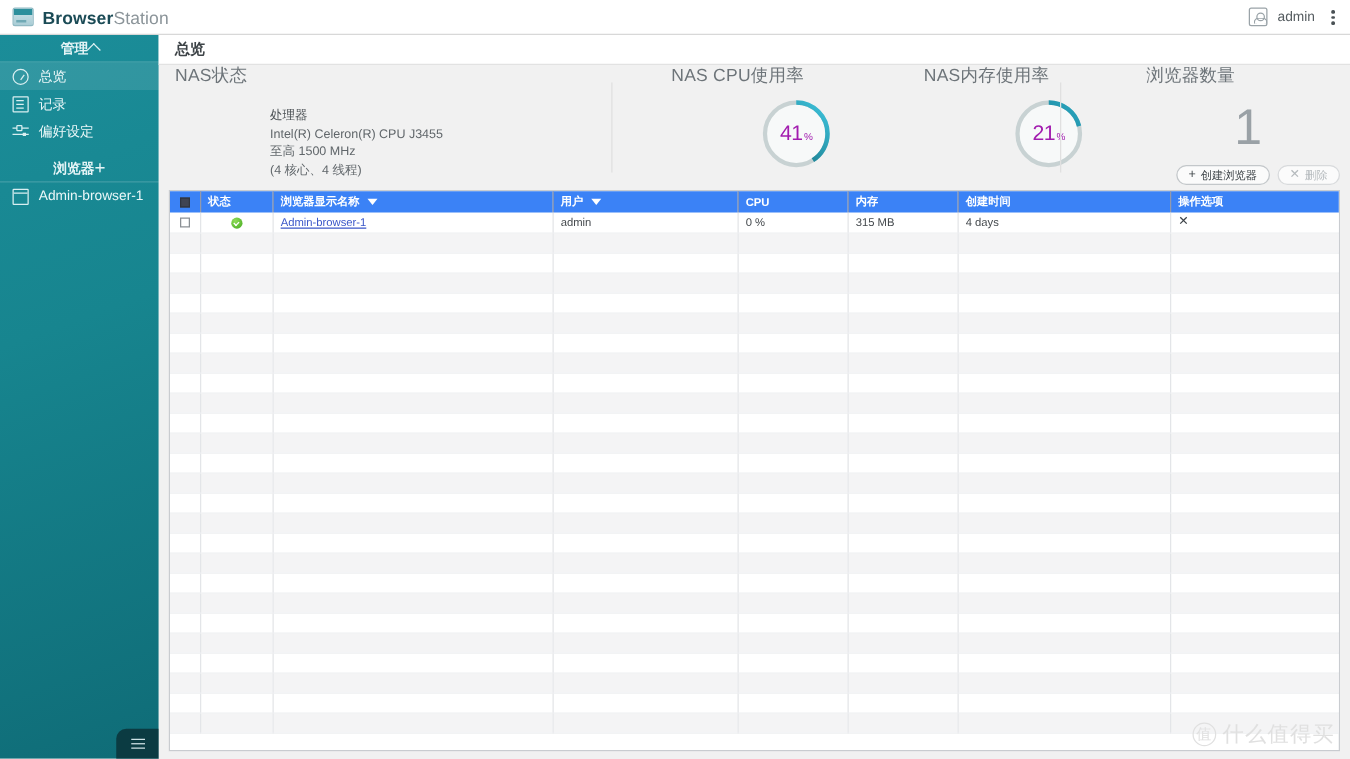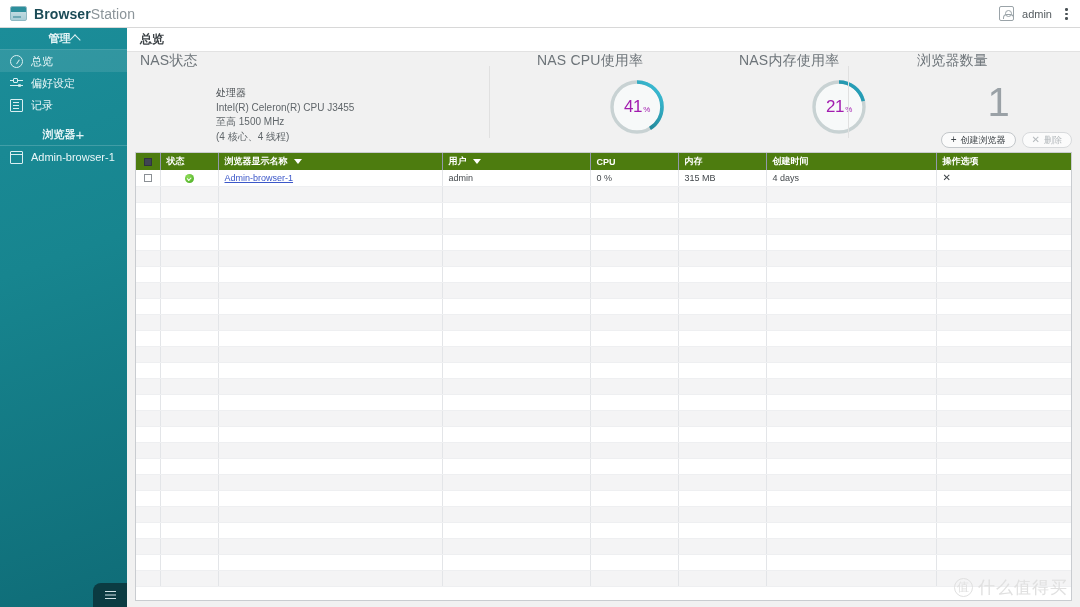--- a/index.html
+++ b/index.html
@@ -210,21 +210,21 @@
   .btn.disabled { color: #b5babd; border-color: #d8dadc; }
   .btn .g { font-size: 10px; line-height: 1; }
 
   
   .table-wrap {
     position: absolute; top: 124px; left: 8px; width: 937px; bottom: 6px;
     background: #fff; border: 1px solid #c9ccd0;
   }
   table { width: 100%; border-collapse: collapse; table-layout: fixed; }
   thead th {
-    height: 17px; background: #4d7c0f; color: #ffffff; font-size: 9px; font-weight: bold;
+    height: 17px; background: #3b82f6; color: #ffffff; font-size: 9px; font-weight: bold;
     text-align: left; padding: 0 6px; border-right: 1px solid #9299ac;
     white-space: nowrap;
   }
   thead th:last-child { border-right: none; }
   .th-check { width: 24px; text-align: center !important; padding: 0 !important; }
   .chk-head {
     display: inline-block; width: 8px; height: 8px; background: #3f4453; border: 1px solid #2f3440;
     vertical-align: middle;
   }
   .funnel {
@@ -294,26 +294,26 @@
   <div class="side-group-head">
     <span>管理</span>
     <span class="chev"></span>
   </div>
 
   <div class="side-item active">
     <span class="side-ico ico-gauge"></span>
     <span>总览</span>
   </div>
   <div class="side-item">
+    <span class="side-ico ico-doc"></span>
+    <span>记录</span>
+  </div>
+  <div class="side-item">
     <span class="side-ico ico-slider"></span>
     <span>偏好设定</span>
-  </div>
-  <div class="side-item">
-    <span class="side-ico ico-doc"></span>
-    <span>记录</span>
   </div>
 
   <div class="side-group-head" style="margin-top:8px">
     <span>浏览器</span>
     <span class="plus">+</span>
   </div>
 
   <div class="side-item">
     <span class="side-ico ico-win"></span>
     <span>Admin-browser-1</span>

